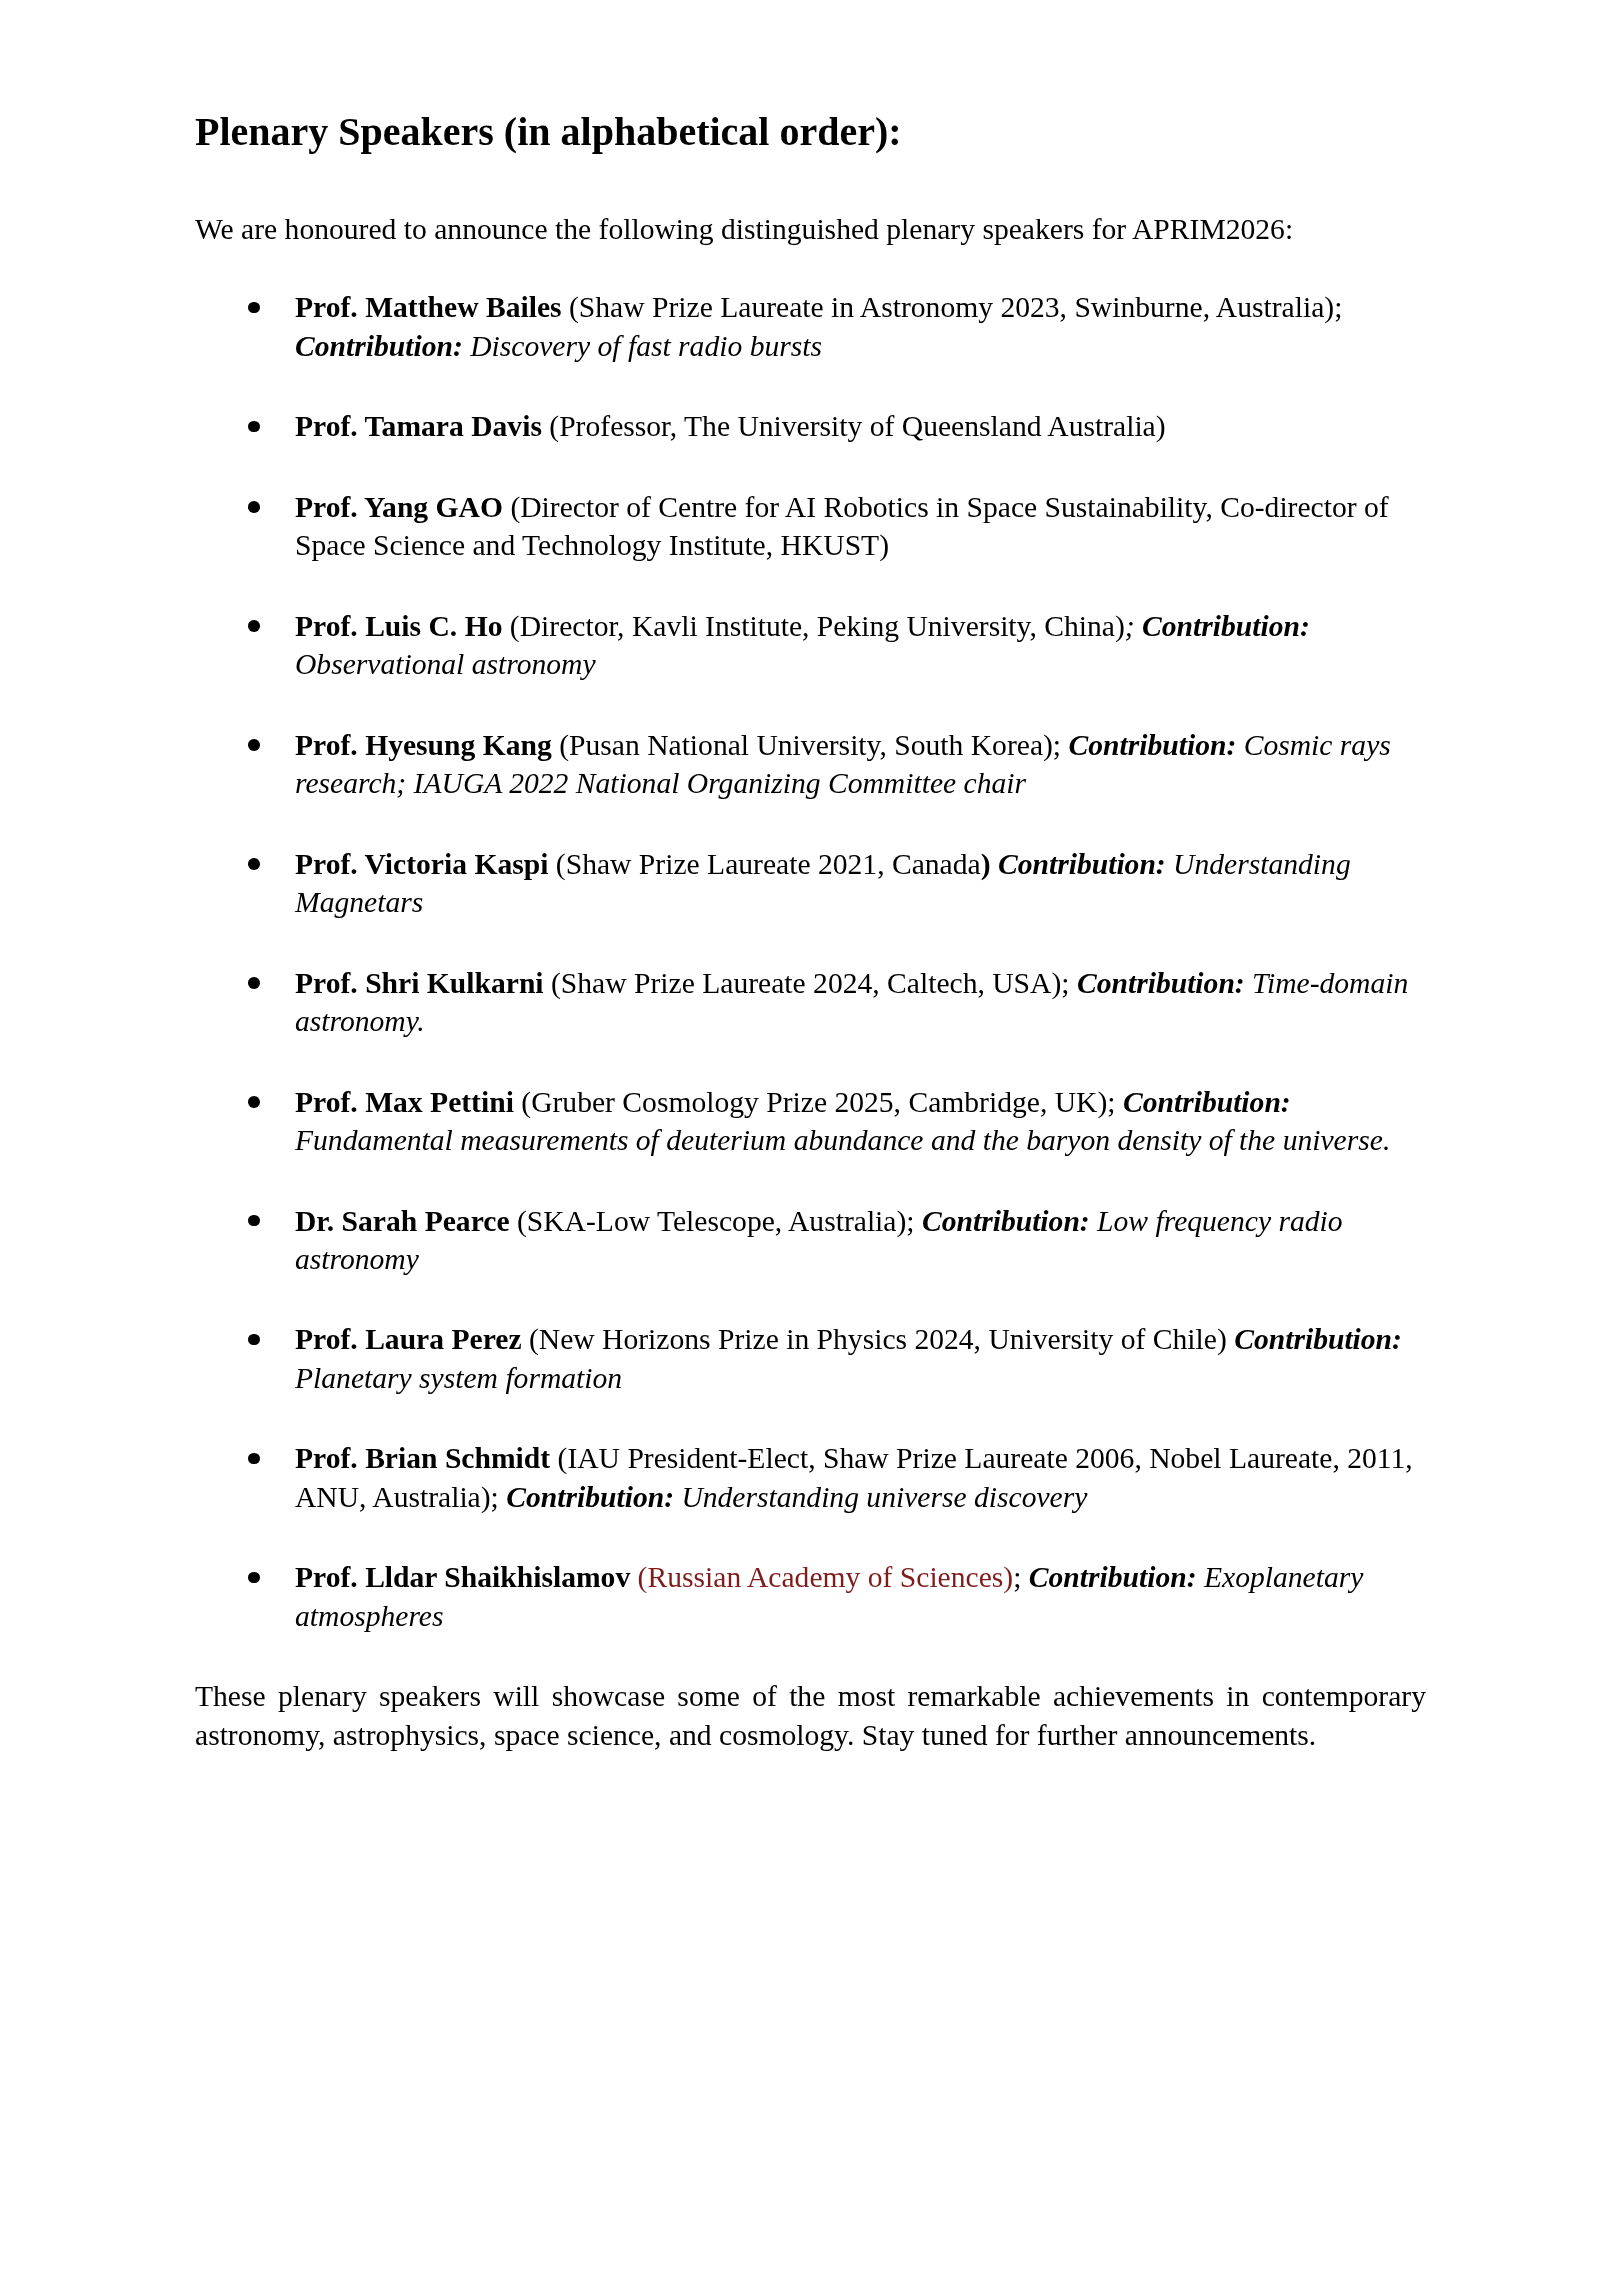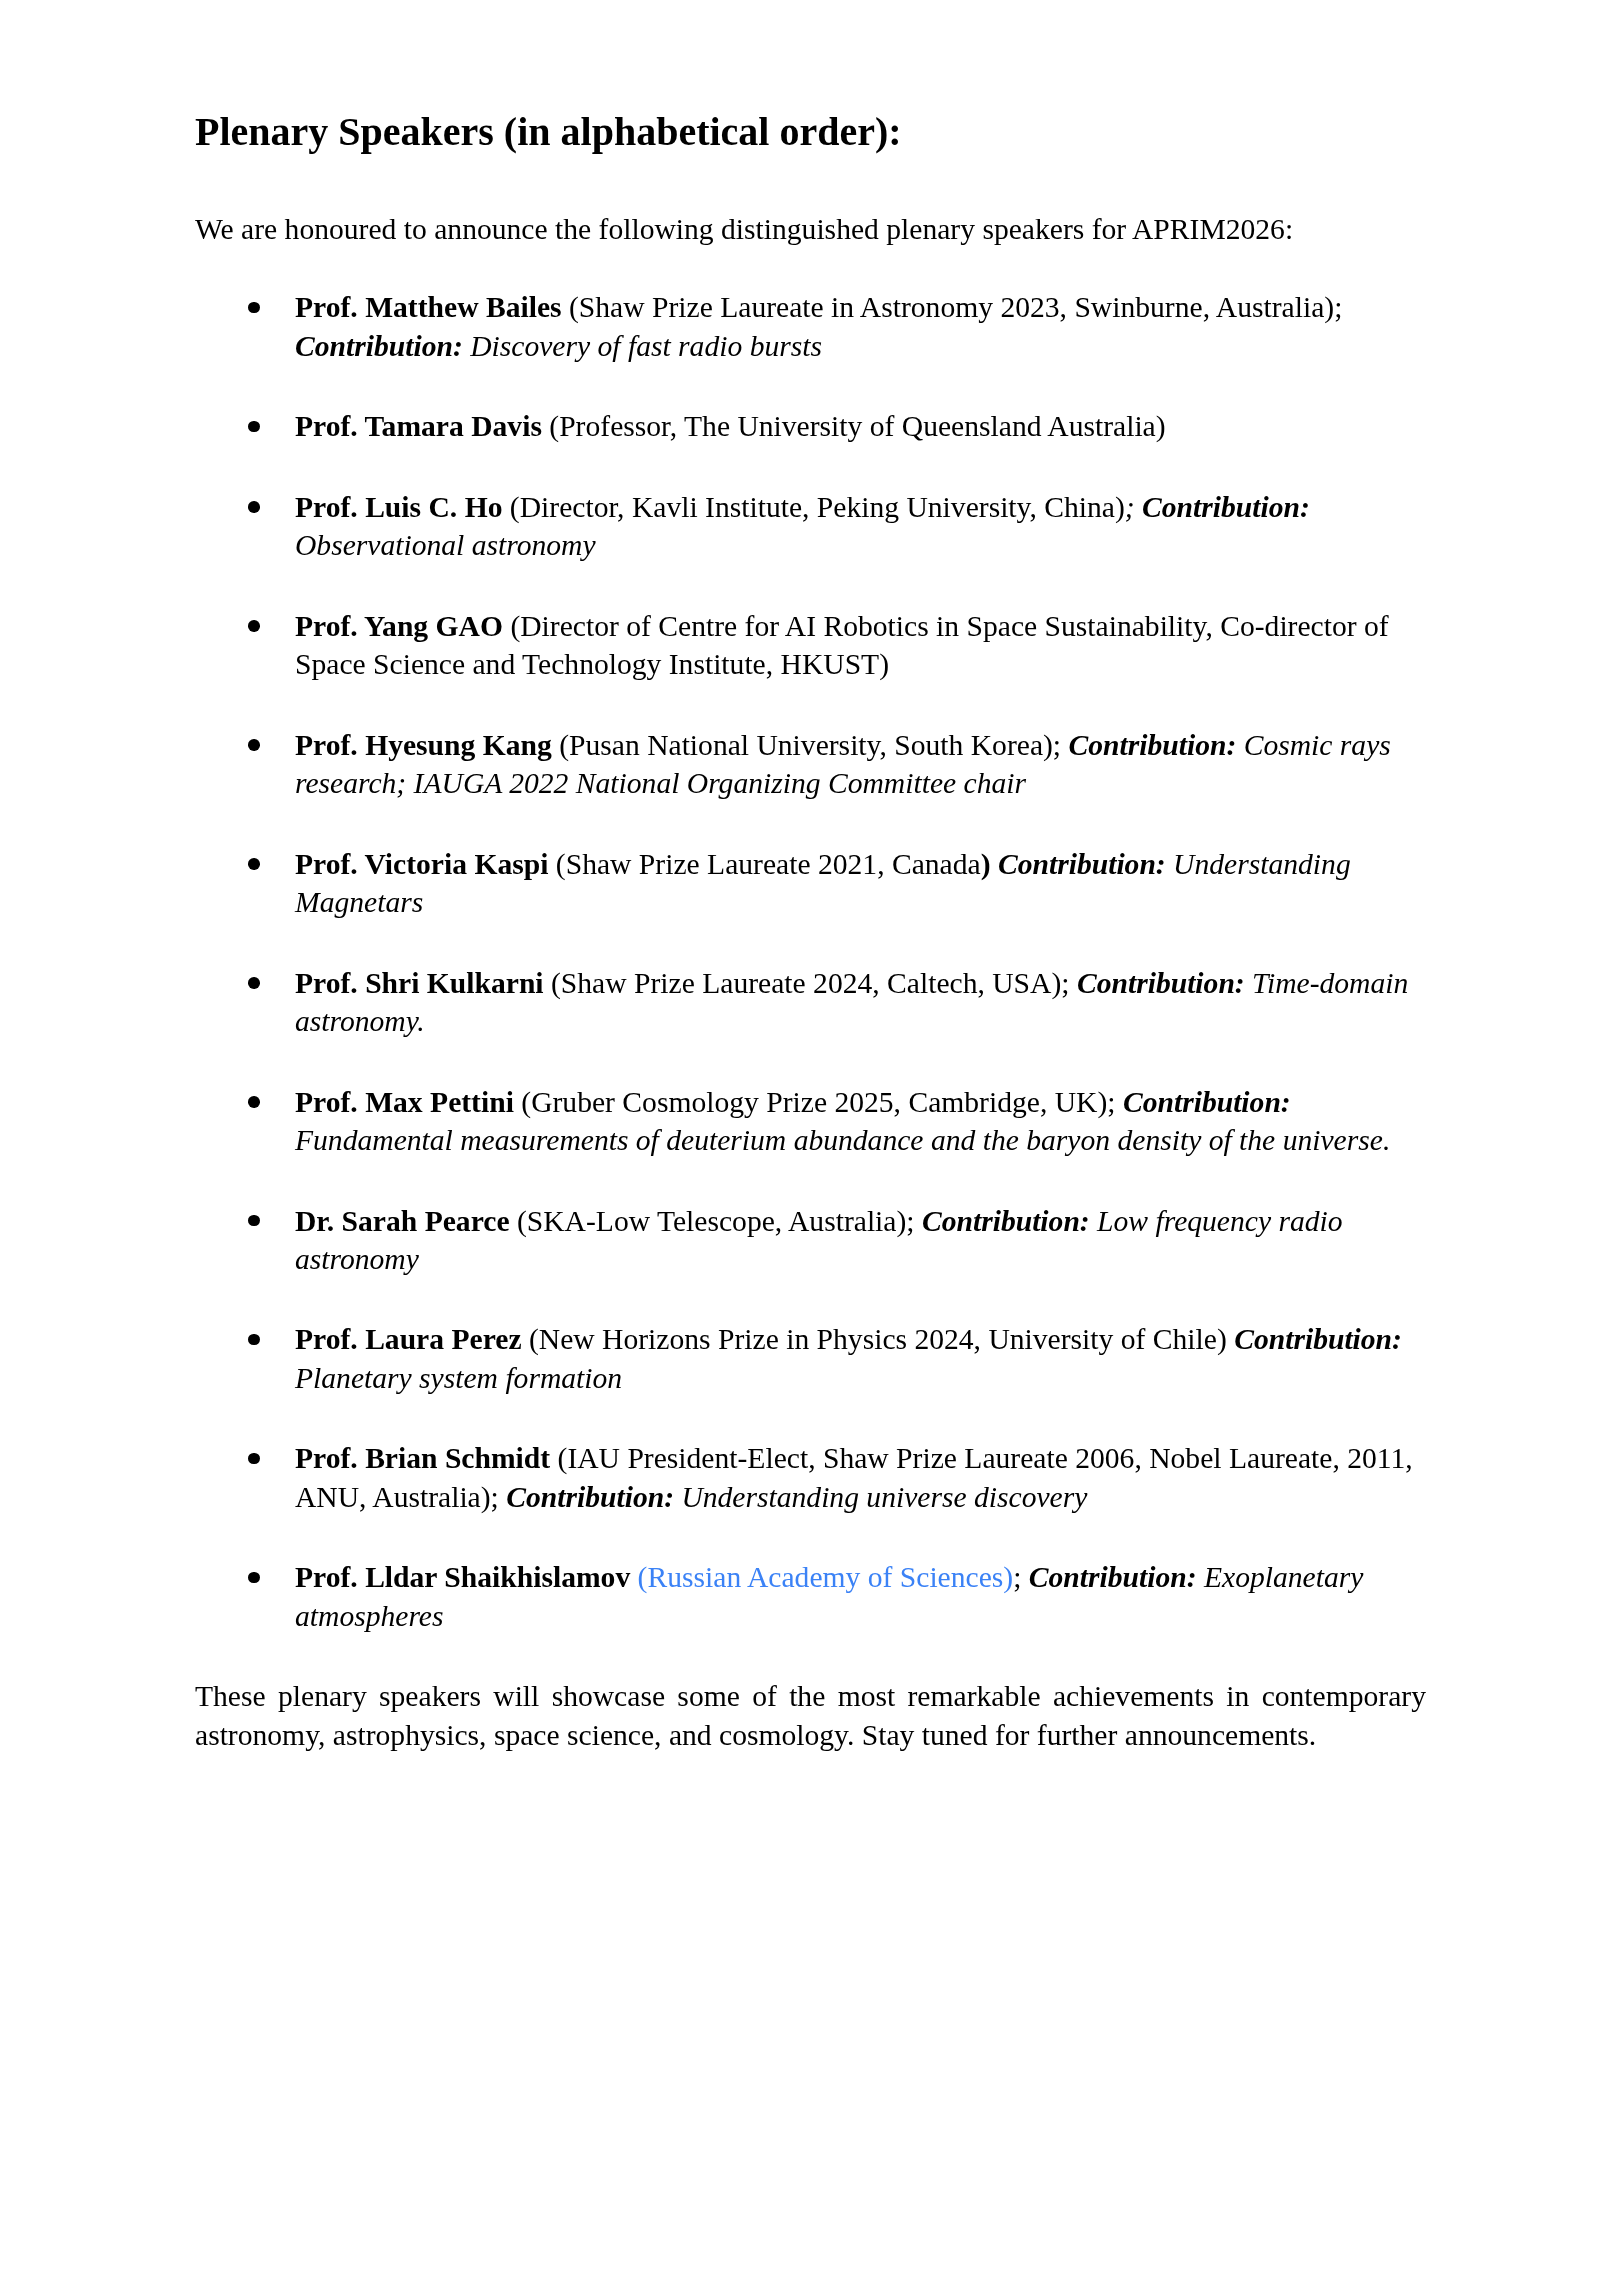--- a/index.html
+++ b/index.html
@@ -67,26 +67,26 @@
 </style>
 </head>
 <body>
 
 <div class="page">
   <h1 class="doc-title">Plenary Speakers (in alphabetical order):</h1>
   <p class="intro">We are honoured to announce the following distinguished plenary speakers for APRIM2026:</p>
   <ul class="speakers" id="speakers-list">
       <li><span class="seg-b">Prof. Matthew Bailes</span><span class="seg-r"> (Shaw Prize Laureate in Astronomy 2023, Swinburne, Australia); </span><span class="seg-bi">Contribution:</span><span class="seg-i"> Discovery of fast radio bursts</span></li>
       <li><span class="seg-b">Prof. Tamara Davis</span><span class="seg-r"> (Professor, The University of Queensland Australia)</span></li>
+      <li><span class="seg-b">Prof. Yang GAO</span><span class="seg-r"> (Director of Centre for AI Robotics in Space Sustainability, Co-director of Space Science and Technology Institute, HKUST)</span></li>
       <li><span class="seg-b">Prof. Luis C. Ho</span><span class="seg-r"> (Director, Kavli Institute, Peking University, China)</span><span class="seg-i">; </span><span class="seg-bi">Contribution:</span><span class="seg-i"> Observational astronomy</span></li>
-      <li><span class="seg-b">Prof. Yang GAO</span><span class="seg-r"> (Director of Centre for AI Robotics in Space Sustainability, Co-director of Space Science and Technology Institute, HKUST)</span></li>
       <li><span class="seg-b">Prof. Hyesung Kang</span><span class="seg-r"> (Pusan National University, South Korea); </span><span class="seg-bi">Contribution:</span><span class="seg-i"> Cosmic rays research; IAUGA 2022 National Organizing Committee chair</span></li>
       <li><span class="seg-b">Prof. Victoria Kaspi</span><span class="seg-r"> (Shaw Prize Laureate 2021, Canada</span><span class="seg-b">) </span><span class="seg-bi">Contribution:</span><span class="seg-i"> Understanding Magnetars</span></li>
       <li><span class="seg-b">Prof. Shri Kulkarni</span><span class="seg-r"> (Shaw Prize Laureate 2024, Caltech, USA); </span><span class="seg-bi">Contribution:</span><span class="seg-i"> Time-domain astronomy.</span></li>
       <li><span class="seg-b">Prof. Max Pettini</span><span class="seg-r"> (Gruber Cosmology Prize 2025, Cambridge, UK); </span><span class="seg-bi">Contribution:</span><span class="seg-i"> Fundamental measurements of deuterium abundance and the baryon density of the universe.</span></li>
       <li><span class="seg-b">Dr. Sarah Pearce</span><span class="seg-r"> (SKA-Low Telescope, Australia); </span><span class="seg-bi">Contribution:</span><span class="seg-i"> Low frequency radio astronomy</span></li>
       <li><span class="seg-b">Prof. Laura Perez</span><span class="seg-r"> (New Horizons Prize in Physics 2024, University of Chile) </span><span class="seg-bi">Contribution:</span><span class="seg-i"> Planetary system formation</span></li>
       <li><span class="seg-b">Prof. Brian Schmidt</span><span class="seg-r"> (IAU President-Elect, Shaw Prize Laureate 2006, Nobel Laureate, 2011, ANU, Australia); </span><span class="seg-bi">Contribution:</span><span class="seg-i"> Understanding universe discovery</span></li>
-      <li><span class="seg-b">Prof. Lldar Shaikhislamov</span><span class="seg-r" style="color: #3b82f6;"> (Russian Academy of Sciences)</span><span class="seg-r">; </span><span class="seg-bi">Contribution:</span><span class="seg-i"> Exoplanetary atmospheres</span></li>
+      <li><span class="seg-b">Prof. Lldar Shaikhislamov</span><span class="seg-r" style="color: #7f1d1d;"> (Russian Academy of Sciences)</span><span class="seg-r">; </span><span class="seg-bi">Contribution:</span><span class="seg-i"> Exoplanetary atmospheres</span></li>
     </ul>
   <p class="closing">These plenary speakers will showcase some of the most remarkable achievements in contemporary astronomy, astrophysics, space science, and cosmology. Stay tuned for further announcements.</p>
 </div>
 
 
 </body></html>

